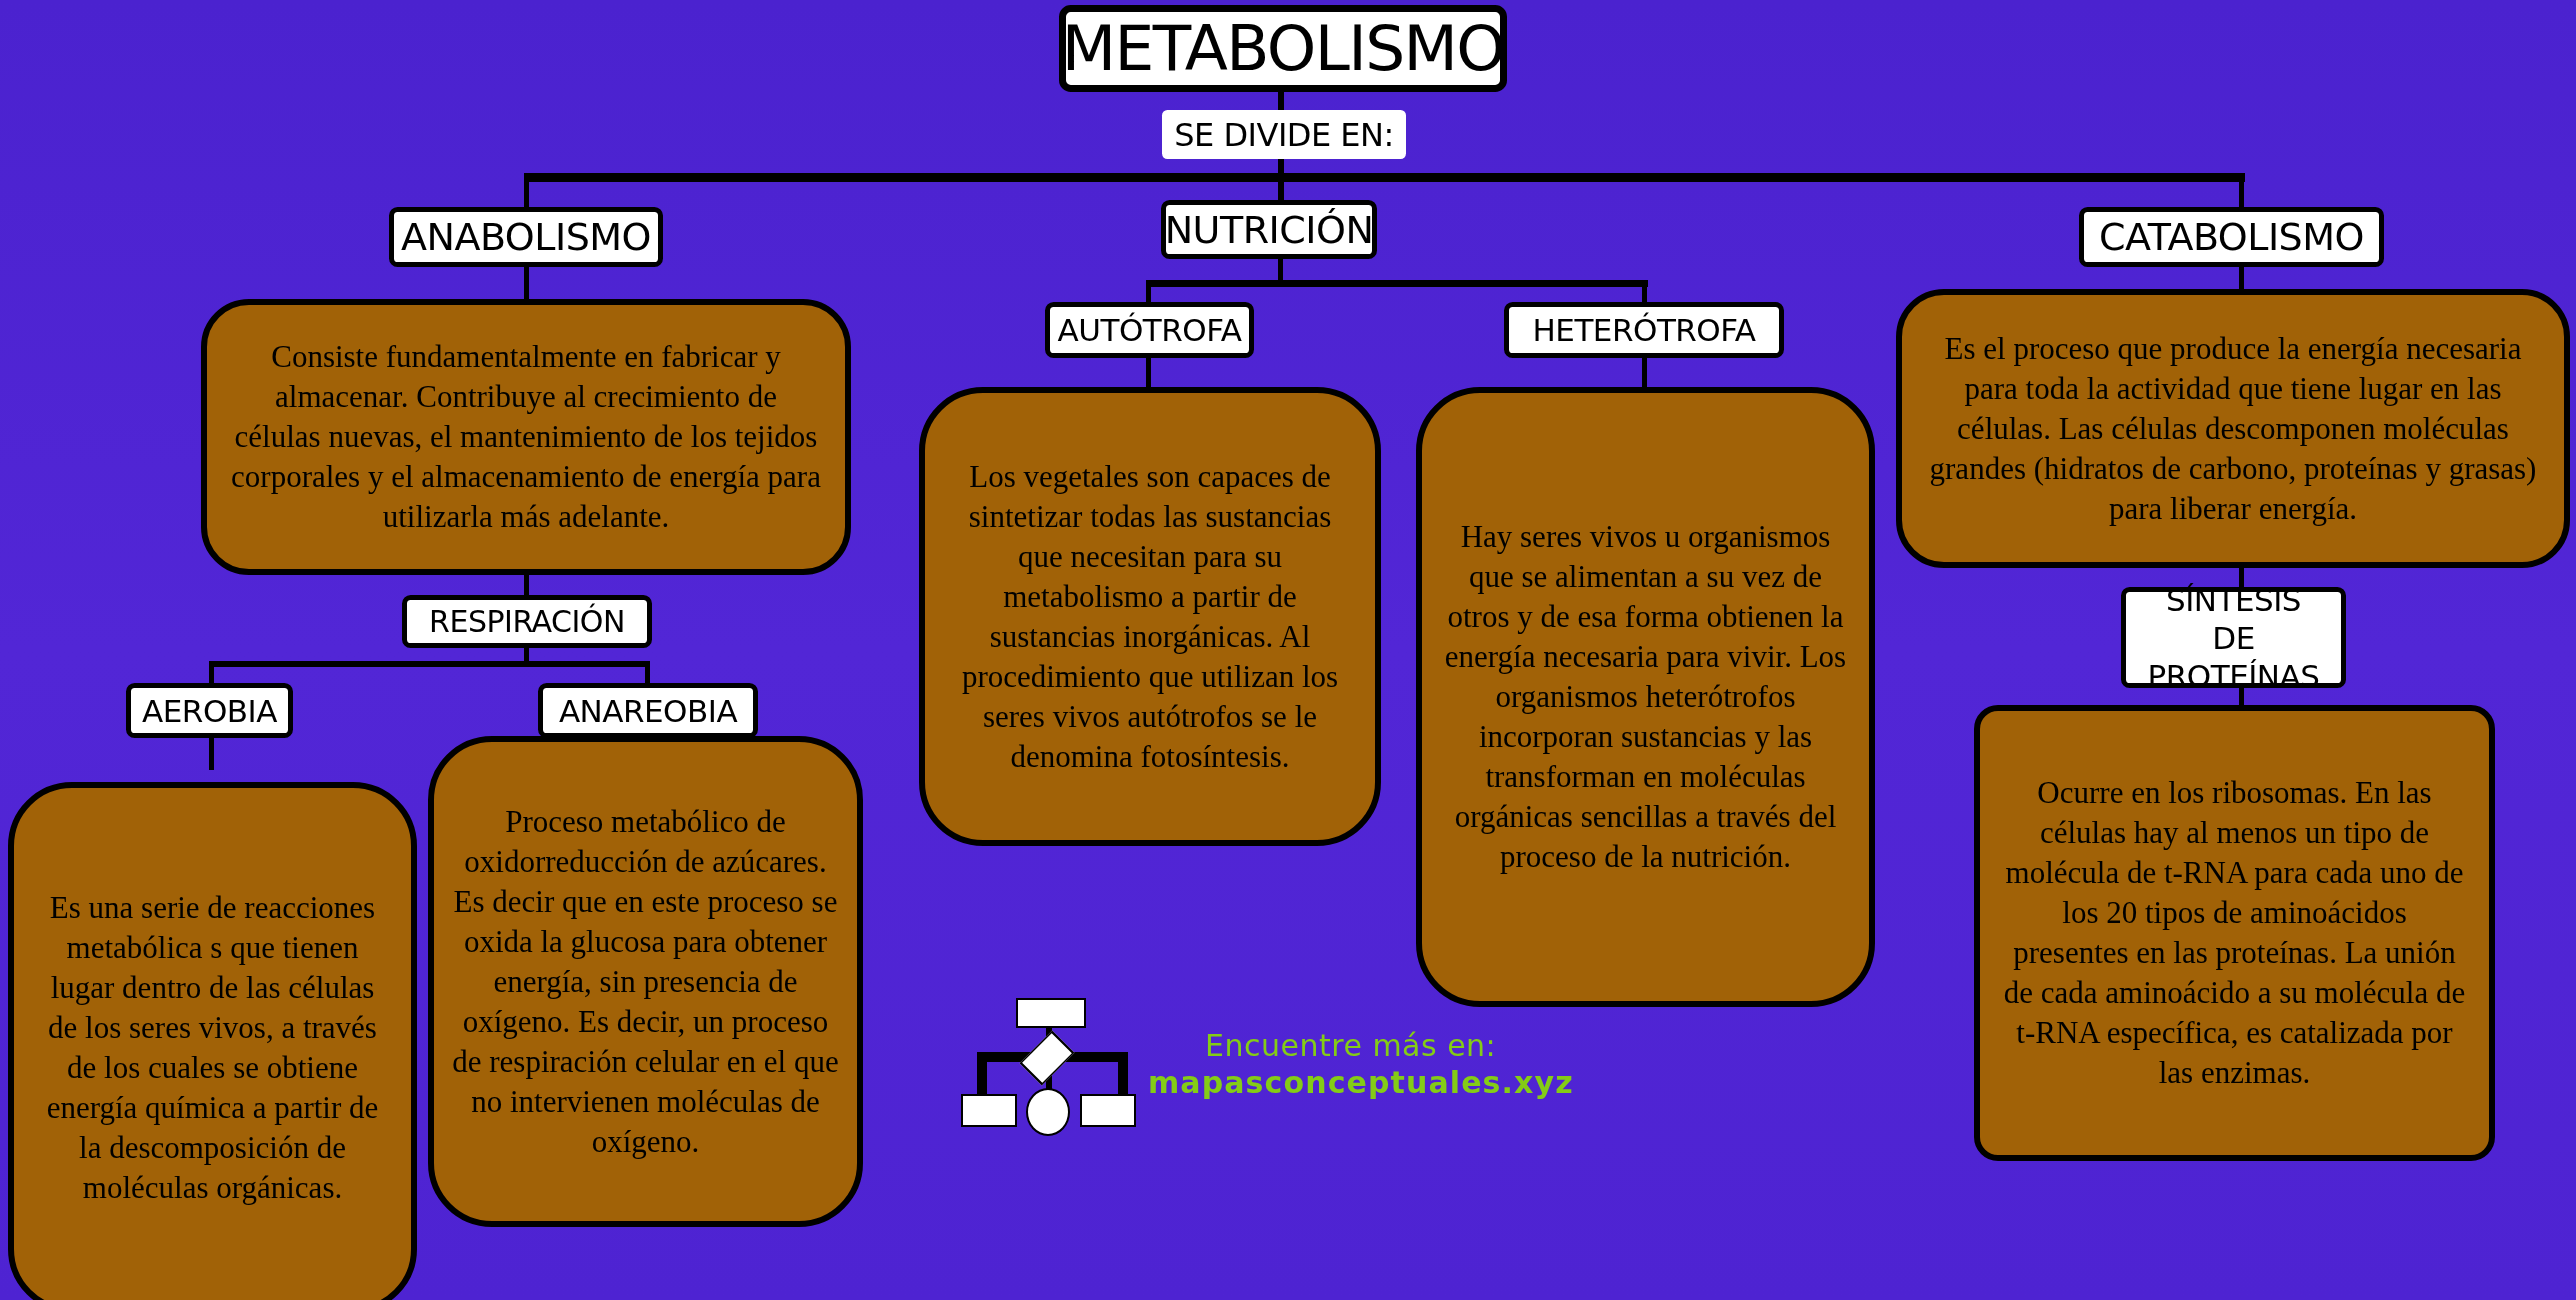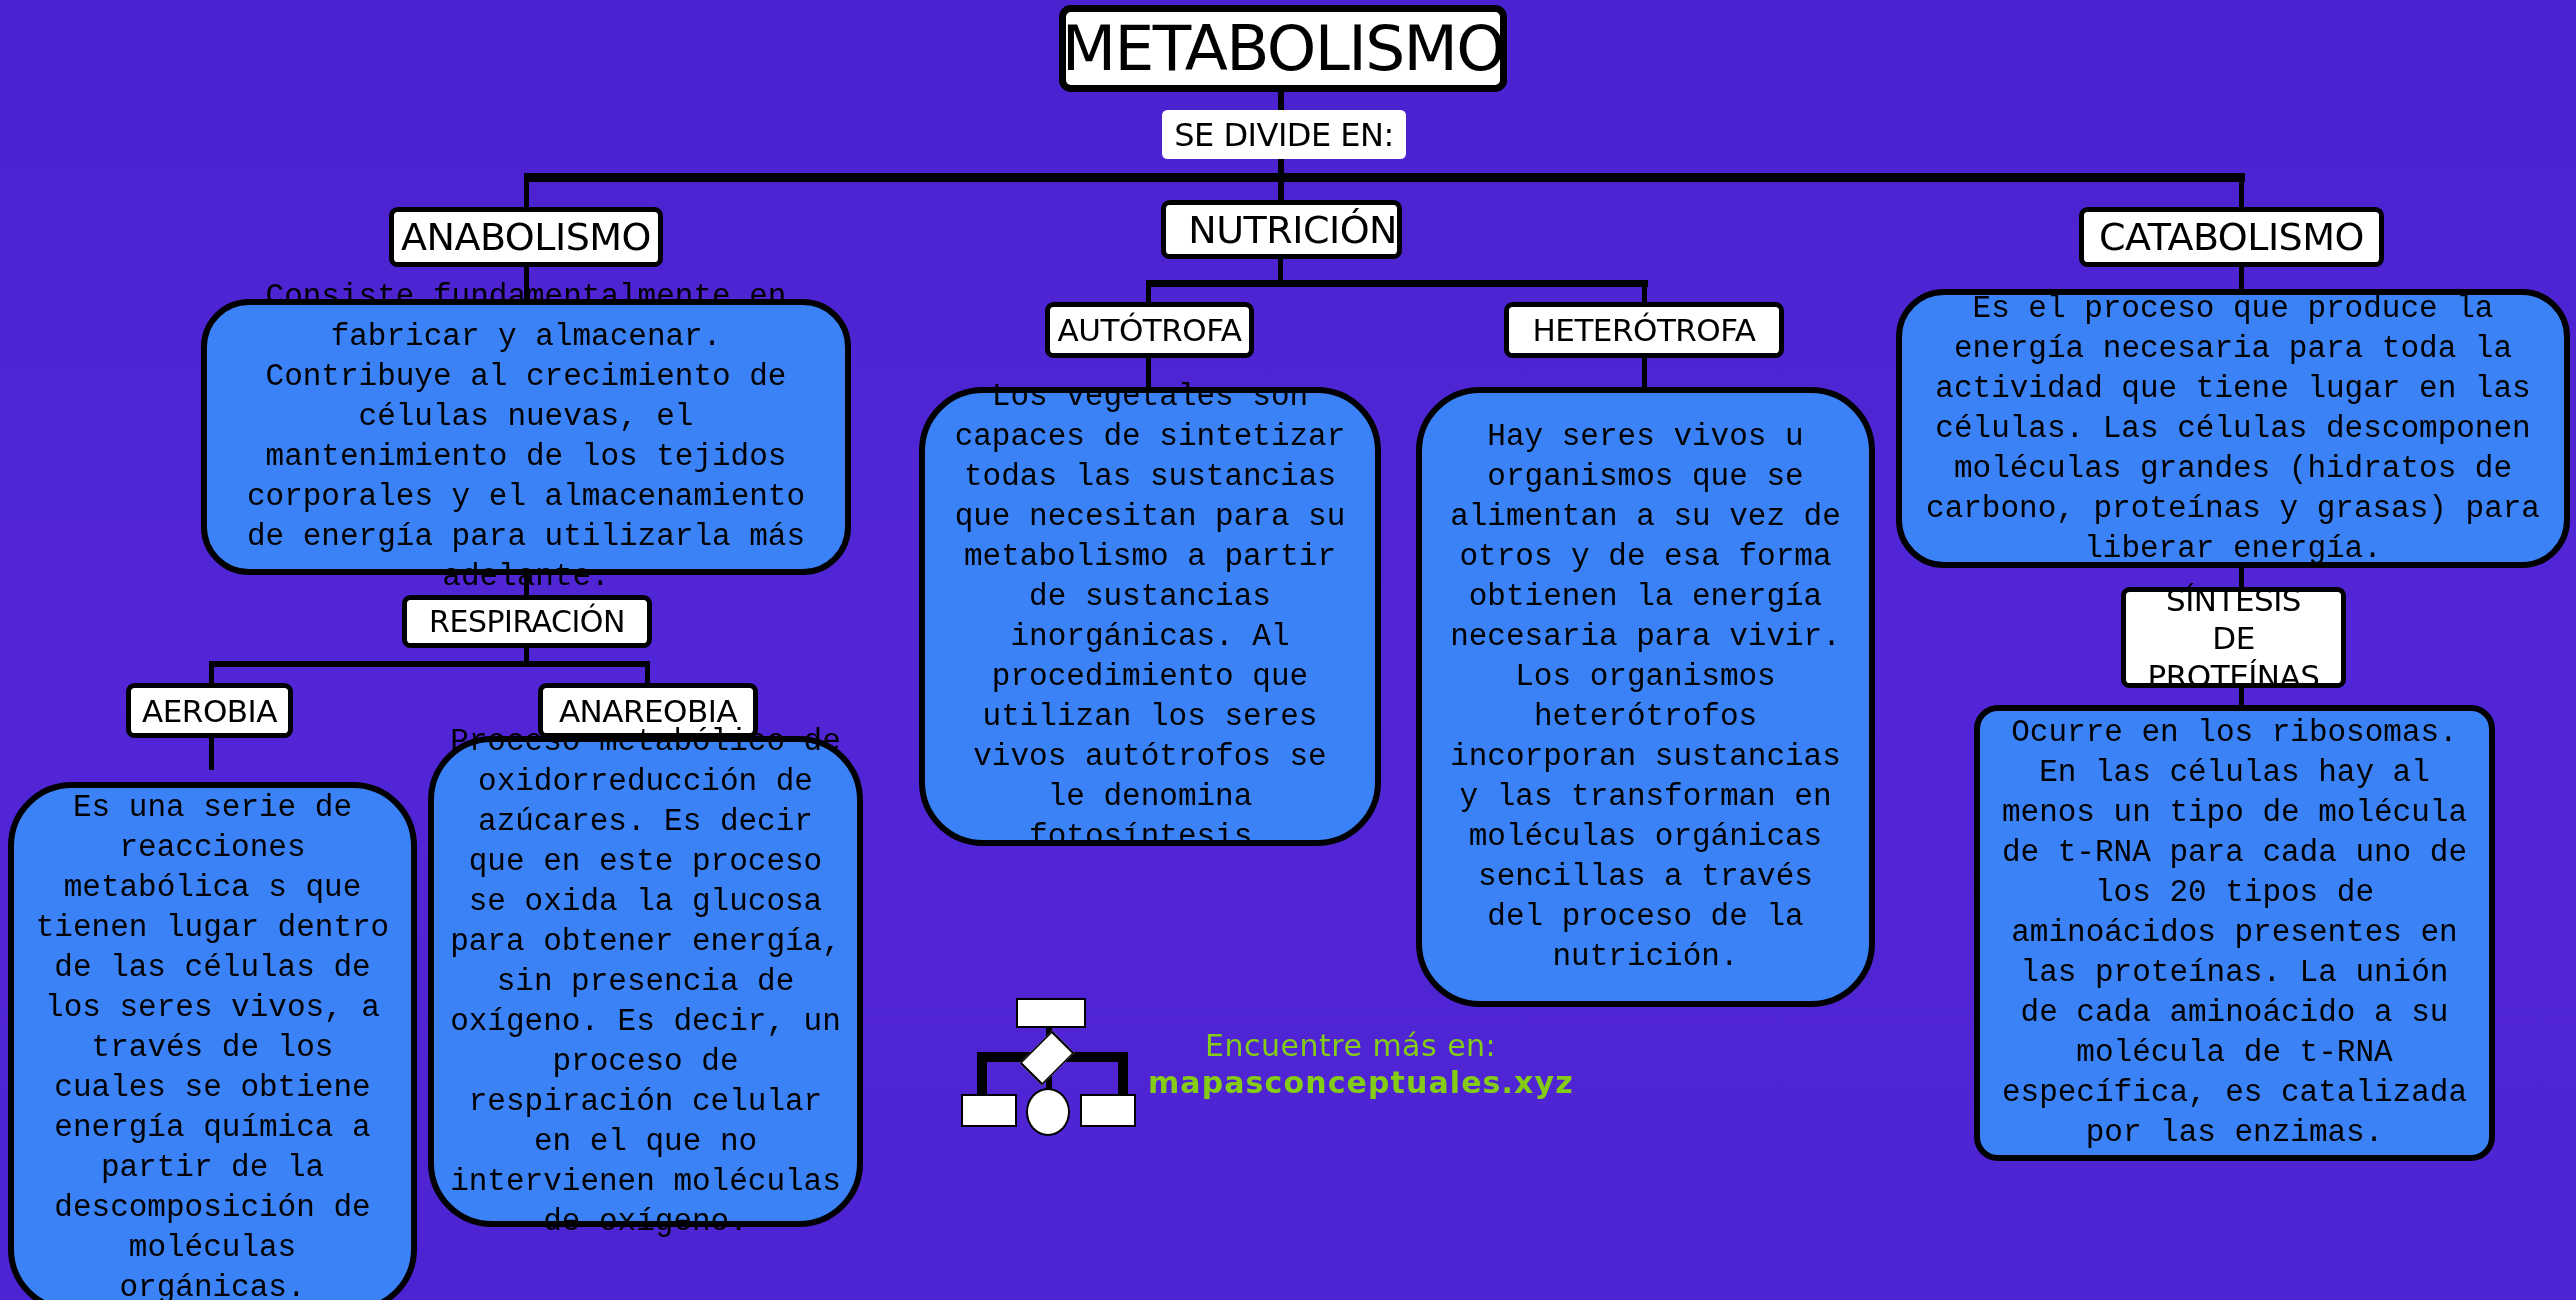--- a/index.html
+++ b/index.html
@@ -15,24 +15,24 @@
     position: absolute; box-sizing: border-box;
     background: #fff; border: 5.9px solid #000; border-radius: 8.6px;
     display: flex; align-items: center; justify-content: center;
     text-align: center; color: #000; font-weight: 400;
     font-family: "DejaVu Sans", sans-serif;
     letter-spacing: -0.5px;
   }
   .label.plain { border: none; border-radius: 5.4px; }
   .desc {
     position: absolute; box-sizing: border-box;
-    background: #3b82f6; border: 6.4px solid #000; border-radius: 59px;
+    background: #a16207; border: 6.4px solid #000; border-radius: 59px;
     display: flex; align-items: center; justify-content: center;
     text-align: center; color: #000;
-    font-family: Liberation Mono, monospace;
+    font-family: Liberation Serif, serif;
     font-size: 31px; line-height: 40px;
     padding: 10.7px 16px;
     white-space: pre-line;
   }
   .footer-text { position: absolute; color: #84cc16; font-family: "DejaVu Sans", sans-serif; }
   .logo-shape { position: absolute; background: #fff; border: 2.7px solid #000; box-sizing: border-box; }
 </style>
 </head>
 <body>
 
@@ -106,21 +106,21 @@
   <span>ANAREOBIA</span>
 </div>
 
 <div class="desc" style="left:8px; top:766px; width:409px; height:531px; border-radius:64px; font-size:31px; line-height:40px; padding: 10.7px 19px; margin-top: 16px;">
   <span>Es una serie de reacciones metabólica s que tienen lugar dentro de las células de los seres vivos, a través de los cuales se obtiene energía química a partir de la descomposición de moléculas orgánicas.</span>
 </div>
 <div class="desc" style="left:428px; top:736px; width:435px; height:491px; border-radius:64px; font-size:31px; line-height:40px; padding: 22px 16px;">
   <span>Proceso metabólico de oxidorreducción de azúcares. Es decir que en este proceso se oxida la glucosa para obtener energía, sin presencia de oxígeno. Es decir, un proceso de respiración celular en el que no intervienen moléculas de oxígeno.</span>
 </div>
 
-<div class="label" style="left:1161px; top:200px; width:241px; height:59px; font-size:38px;justify-content:flex-end;">
+<div class="label" style="left:1161px; top:200px; width:216px; height:59px; font-size:38px;">
   <span>NUTRICIÓN</span>
 </div>
 
 <div class="label" style="left:1045px; top:302px; width:209px; height:56px; font-size:31px;">
   <span>AUTÓTROFA</span>
 </div>
 <div class="label" style="left:1504px; top:302px; width:280px; height:56px; font-size:31px;">
   <span>HETERÓTROFA</span>
 </div>
 

